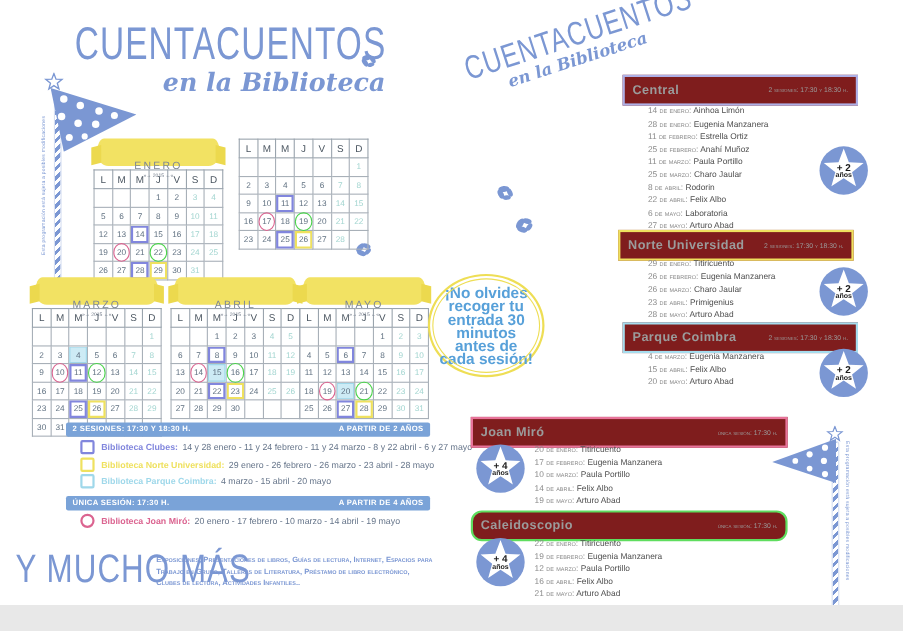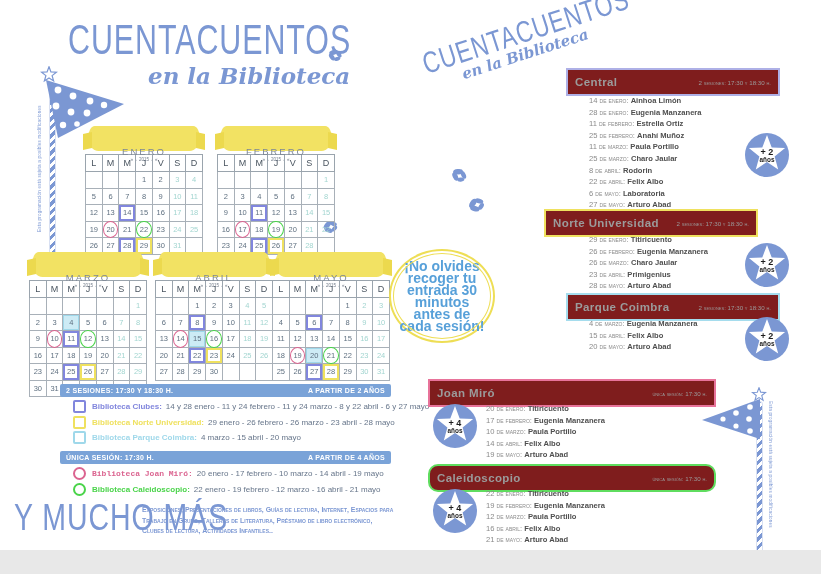--- a/index.html
+++ b/index.html
@@ -56,38 +56,38 @@
   .lbar span{font-size:7px;font-weight:bold;color:#fff;font-variant:small-caps;letter-spacing:.3px;}
   .lbar.second{margin-top:5px;}
   .lrow{display:flex;align-items:center;height:15.6px;}
   .sw{width:9px;height:9px;border:2px solid;border-radius:2px;margin:0 6px 0 13px;flex:none;background:#fff;}
   .sw.ci{border-radius:50%;}
   .lname{font-size:8px;font-weight:bold;margin-right:4px;white-space:nowrap;}
   .ldates{font-size:8px;color:#66758a;white-space:nowrap;}
   .c-central{color:var(--central);border-color:var(--central);}
   .c-norte{color:var(--norte);border-color:var(--norte);}
   .c-coimbra{color:var(--coimbra);border-color:var(--coimbra);}
-  .c-joanmiro{color:var(--joanmiro);border-color:var(--joanmiro);font-family:Liberation Mono, monospace;}
+  .c-joanmiro{color:var(--joanmiro);border-color:var(--joanmiro);}
   .c-caleido{color:var(--caleido);border-color:var(--caleido);}
 
   
   .bubble{position:absolute;left:389px;top:249px;width:106px;height:94px;border:2px solid #eede55;
         border-radius:50%;display:flex;align-items:center;justify-content:center;box-sizing:border-box;}
   .bubble::before{content:'';position:absolute;inset:2px;border:1px solid #eede55;border-radius:50%;}
   .bubble .btxt{width:86px;font-size:14px;font-weight:bold;color:#57a0d9;text-align:center;line-height:12px;}
 
   
   .sec-h{position:absolute;height:16px;background:#7f1d1d;border:2px solid #ccc;display:flex;
         align-items:center;justify-content:space-between;padding:4px 7px;box-sizing:content-box;}
   .sec-name{font-size:11.5px;font-weight:bold;color:#9b9b9b;letter-spacing:.4px;white-space:nowrap;}
   .sec-session{font-size:6.2px;color:#9b9b9b;font-variant:small-caps;white-space:nowrap;}
   .entries{position:absolute;}
   .entry{font-size:7.6px;line-height:11.6px;white-space:nowrap;}
   .edate{color:#8a8a8a;font-variant:small-caps;}
-  .ename{color:#4f4f4f;font-weight:bold;}
+  .ename{color:#4f4f4f;font-weight:normal;}
   .badge{position:absolute;width:44px;height:44px;border-radius:50%;background:var(--accent);}
   .badge svg{position:absolute;left:0;top:0;}
   .badge .b1,.badge .b2{position:absolute;width:100%;text-align:center;font-weight:bold;color:#1c1c1c;}
   .badge .b1{top:14px;font-size:9px;}
   .badge .b2{top:23px;font-size:6.4px;}
 
   
   .more-title{position:absolute;left:14px;top:498px;font-size:30px;color:var(--accent);
         letter-spacing:1px;transform:scale(.95,1.2);transform-origin:left top;white-space:nowrap;}
   .more-text{position:absolute;left:142px;top:505px;width:254px;font-size:6.9px;font-weight:bold;
@@ -218,24 +218,20 @@
             <td class=" m-central">28</td>
             <td class=" m-norte">29</td>
             <td class="">30</td>
             <td class="we">31</td>
             <td class="we"></td>
           </tr>
         </tbody>
       </table>
   </div>
   <div class="cal" style="left:217px;top:126px">
-    <div class="banner">
-      <div class="b-month">FEBRERO</div>
-      <div class="b-year">»→ 2015 ←«</div>
-    </div>
     <table>
         <tbody>
           <tr>
             <th>L</th>
             <th>M</th>
             <th>M</th>
             <th>J</th>
             <th>V</th>
             <th>S</th>
             <th>D</th>
@@ -515,25 +511,20 @@
     <div class="lbar second">
       <span>ÚNICA SESIÓN: 17:30 H.</span>
       <span>A PARTIR DE 4 AÑOS</span>
     </div>
     <div>
         <div class="lrow">
           <span class="sw ci c-joanmiro"></span>
           <span class="lname c-joanmiro">Biblioteca Joan Miró:</span>
           <span class="ldates">20 enero - 17 febrero - 10 marzo - 14 abril - 19 mayo</span>
         </div>
-        <div class="lrow">
-          <span class="sw ci c-caleido"></span>
-          <span class="lname c-caleido">Biblioteca Caleidoscopio:</span>
-          <span class="ldates">22 enero - 19 febrero - 12 marzo - 16 abril - 21 mayo</span>
-        </div>
       </div>
   </div>
 
   <div class="bubble">
     <div class="btxt">¡No olvides recoger tu entrada 30 minutos antes de cada sesión!</div>
   </div>
 
   <div class="title-right">
     <div class="t1">CUENTACUENTOS</div>
     <div class="t2">en la Biblioteca</div>
@@ -556,21 +547,21 @@
       <div class="entry"><span class="edate">27 de mayo:</span> <span class="ename">Arturo Abad</span></div>
     </div>
   <div class="badge" style="left:745px;top:133px">
       <svg width="44" height="44" viewBox="0 0 44 44">
         <polygon points="22,2 26.7,14.5 40.1,15.1 29.6,23.5 33.2,36.4 22,29 10.8,36.4 14.4,23.5 3.9,15.1 17.3,14.5" fill="#fff"></polygon>
       </svg>
       <span class="b1">+ 2</span>
       <span class="b2">años</span>
     </div>
 
-  <div class="sec-h" style="left: 544px; top: 209px; width: 196px; border-color: rgb(239, 225, 95);">
+  <div class="sec-h" style="left: 562px; top: 209px; width: 196px; border-color: rgb(239, 225, 95);">
     <span class="sec-name">Norte Universidad</span>
     <span class="sec-session">2 sesiones: 17:30 y 18:30 h.</span>
   </div>
   <div class="entries" style="left:589px;top:234px">
       <div class="entry"><span class="edate">29 de enero:</span> <span class="ename">Titiricuento</span></div>
       <div class="entry"><span class="edate">26 de febrero:</span> <span class="ename">Eugenia Manzanera</span></div>
       <div class="entry"><span class="edate">26 de marzo:</span> <span class="ename">Charo Jaular</span></div>
       <div class="entry"><span class="edate">23 de abril:</span> <span class="ename">Primigenius</span></div>
       <div class="entry"><span class="edate">28 de mayo:</span> <span class="ename">Arturo Abad</span></div>
     </div>

